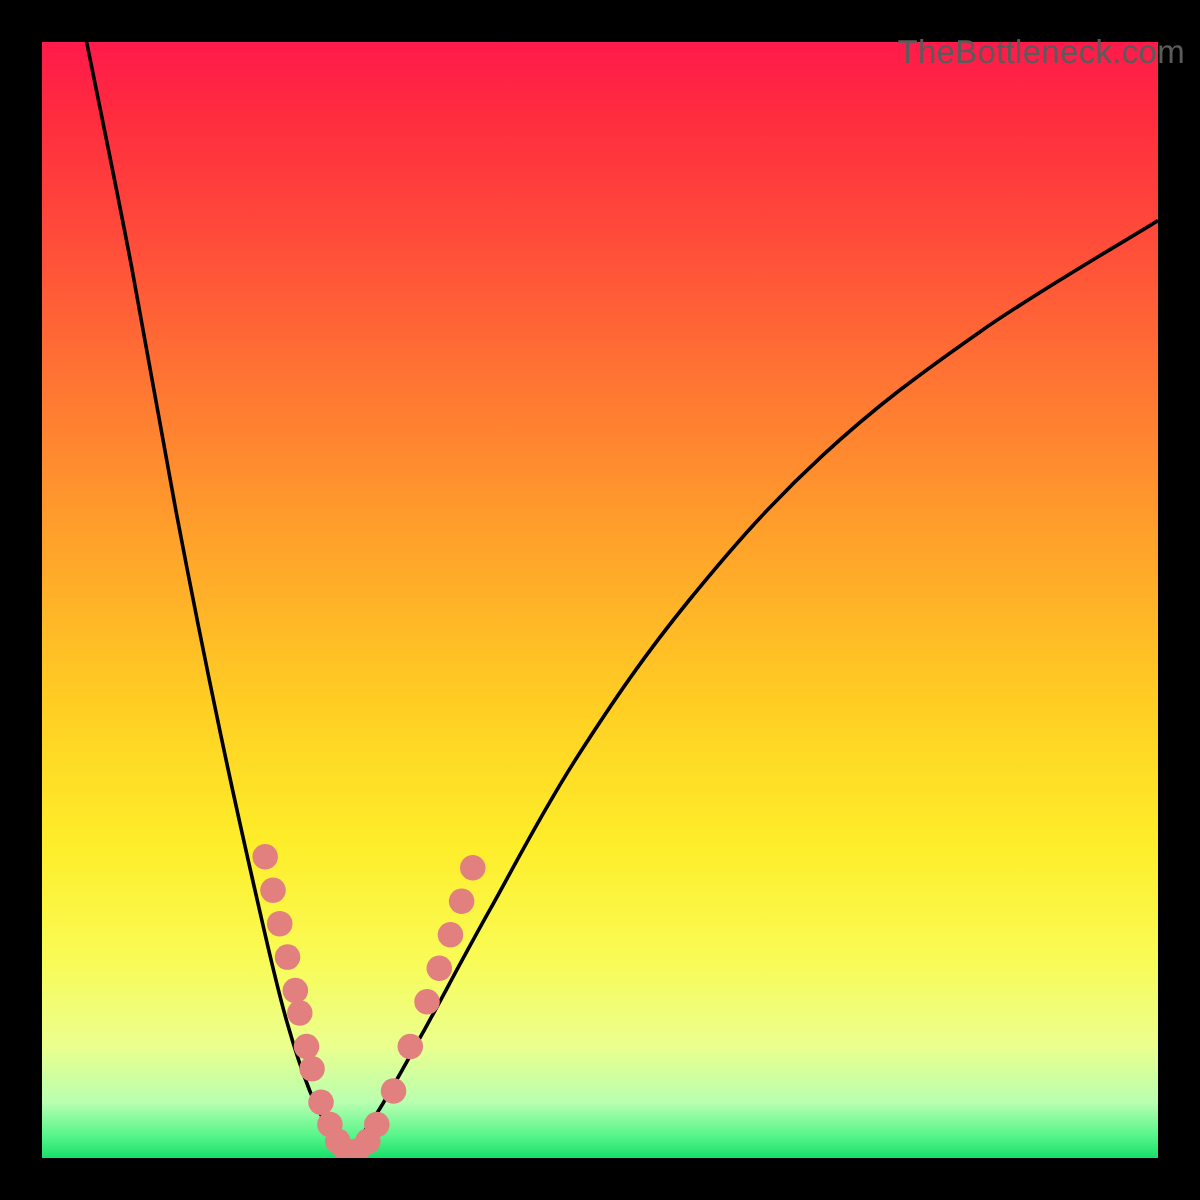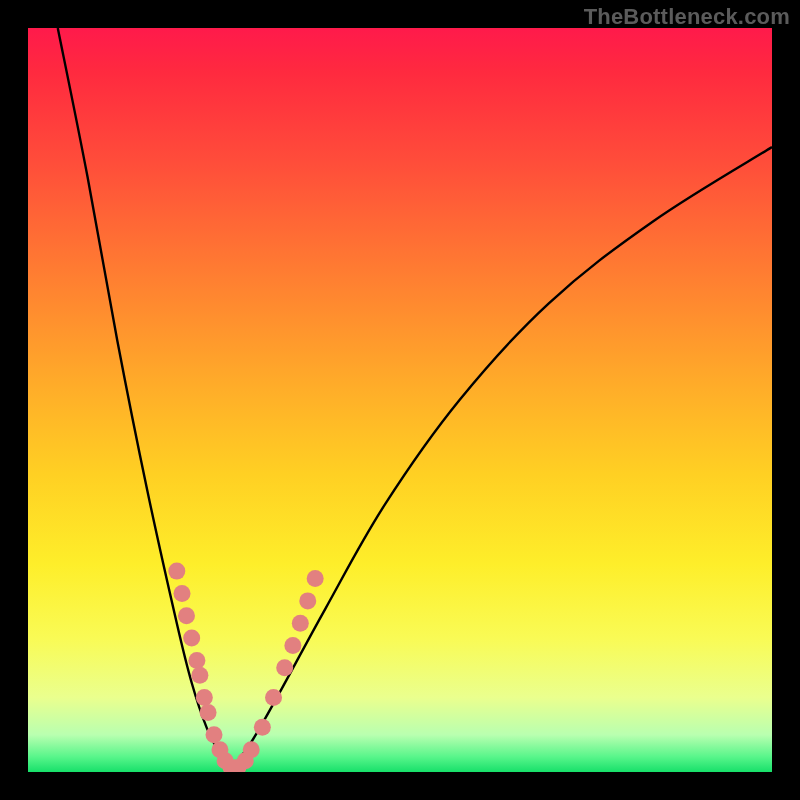--- a/index.html
+++ b/index.html
@@ -40,26 +40,26 @@
       #feee2a 72%,
       #f9fb55 82%,
       #eaff8e 90%,
       #b9ffb0 95%,
       #57f58a 98%,
       #17e06a 100%
     );
   }
   .watermark {
     position: absolute;
-    top: 4px;
+    top: 22px;
     right: 10px;
     color: #5b5b5b;
     font-size: 22px;
     letter-spacing: 0.2px;
-    font-weight: 700;
+    font-weight: 400;
     user-select: none;
   }
   svg.curves {
     position: absolute;
     inset: 0;
   }
 </style>
 </head>
 <body>
 

